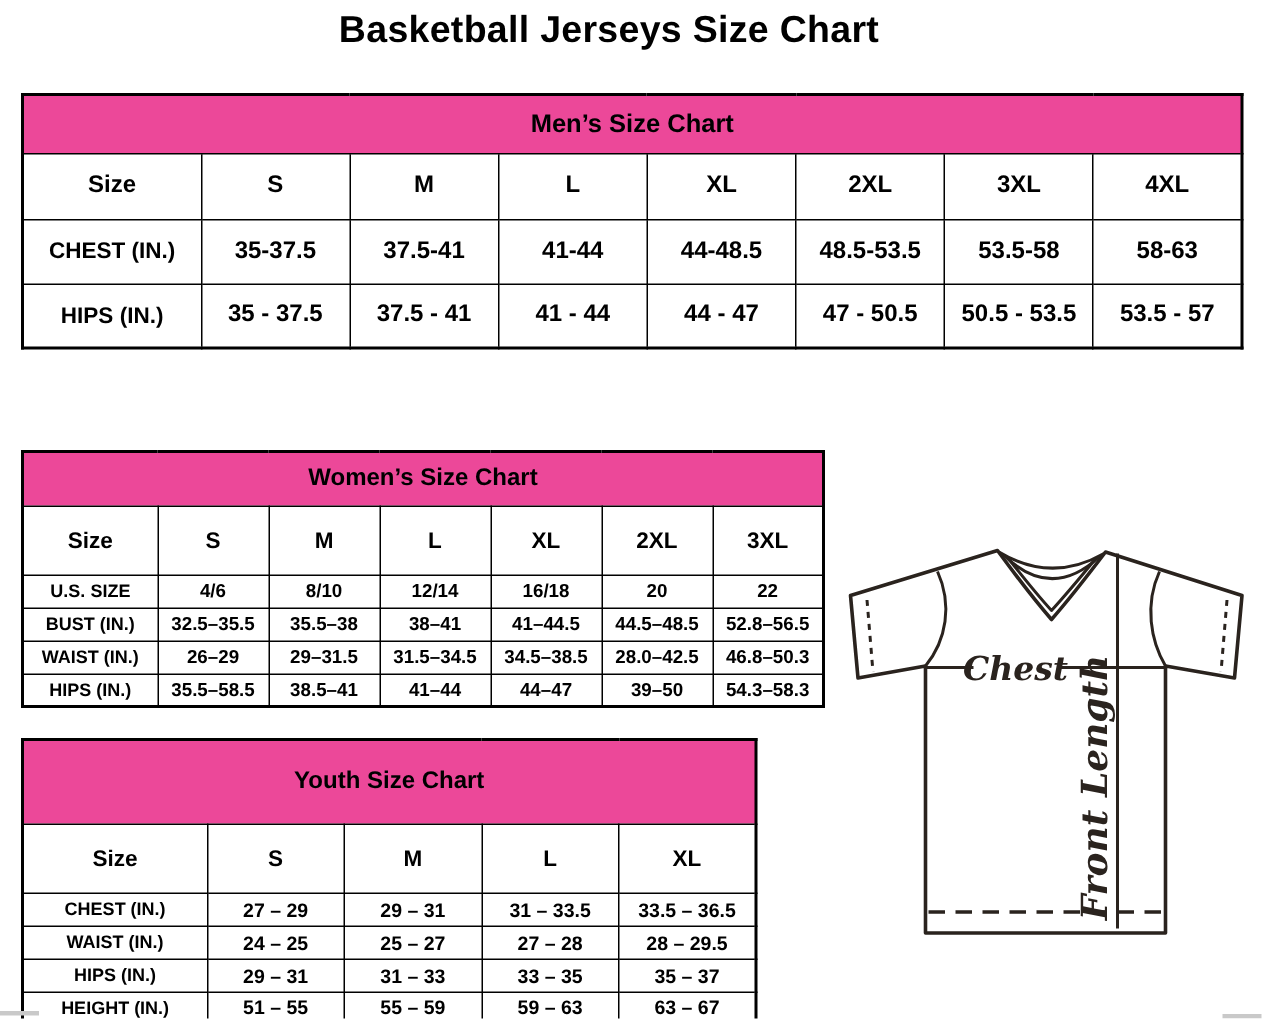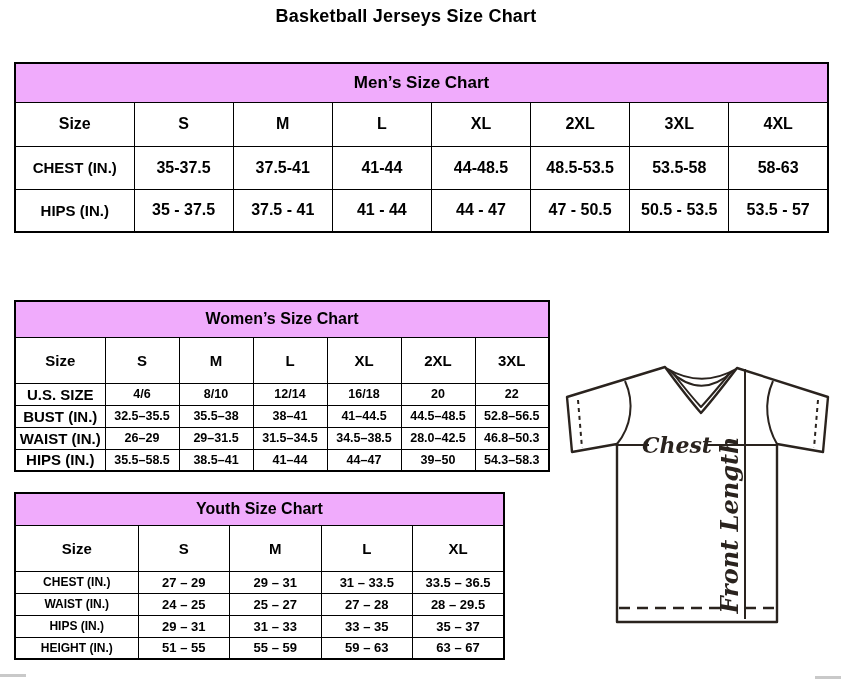--- a/index.html
+++ b/index.html
@@ -3,53 +3,53 @@
 <meta charset="utf-8">
 <style>
   html,body{margin:0;padding:0;}
   body{
     width:843px;height:679px;position:relative;overflow:hidden;
     background:#ffffff;color:#000;
     font-family:"Liberation Sans", sans-serif;
   }
   .page-title{
     position:absolute;left:0;top:6px;width:812px;
-    text-align:center;font-size:18px;font-weight:bold;letter-spacing:0.2px;
+    text-align:center;font-size:25px;font-weight:bold;letter-spacing:0.2px;
   }
   table{
     border-collapse:collapse;table-layout:fixed;position:absolute;
     border:2px solid #000;background:#fff;
   }
   th,td{
     border:1px solid #000;text-align:center;vertical-align:middle;
     padding:0;font-weight:bold;color:#000;overflow:hidden;white-space:nowrap;
   }
-  .caption-cell{background:#f0abfc;font-size:17px;}
+  .caption-cell{background:#ec4899;font-size:17px;}
 
   .tbl-men{left:14px;top:62px;width:815px;}
   .tbl-men .caption-row{height:39px;}
   .tbl-men .header-row{height:44px;}
   .tbl-men .data-row{height:43px;}
   .tbl-men .header-cell{font-size:16px;}
   .tbl-men .label-cell{font-size:15px;}
   .tbl-men .value-cell{font-size:16px;text-align:center;}
   .tbl-men col.first{width:119px;}
 
   .tbl-women{left:14px;top:300px;width:536px;}
   .tbl-women .caption-row{height:36px;}
   .tbl-women .header-row{height:46px;}
   .tbl-women .data-row{height:22px;}
   .tbl-women .caption-cell{font-size:16px;}
   .tbl-women .header-cell{font-size:15px;}
-  .tbl-women .label-cell{font-size:15px;}
+  .tbl-women .label-cell{font-size:12px;}
   .tbl-women .value-cell{font-size:12.5px;}
   .tbl-women col.first{width:90px;}
 
   .tbl-youth{left:14px;top:492px;width:491px;}
-  .tbl-youth .caption-row{height:32px;}
+  .tbl-youth .caption-row{height:56px;}
   .tbl-youth .header-row{height:46px;}
   .tbl-youth .data-row{height:22px;}
   .tbl-youth .caption-cell{font-size:16px;}
   .tbl-youth .header-cell{font-size:15px;}
   .tbl-youth .label-cell{font-size:12px;}
   .tbl-youth .value-cell{font-size:13px;}
   .tbl-youth col.first{width:123px;}
 
   .jersey-wrap{position:absolute;left:555px;top:355px;width:288px;height:285px;}
   .jersey-wrap svg{display:block;width:288px;height:285px;}

